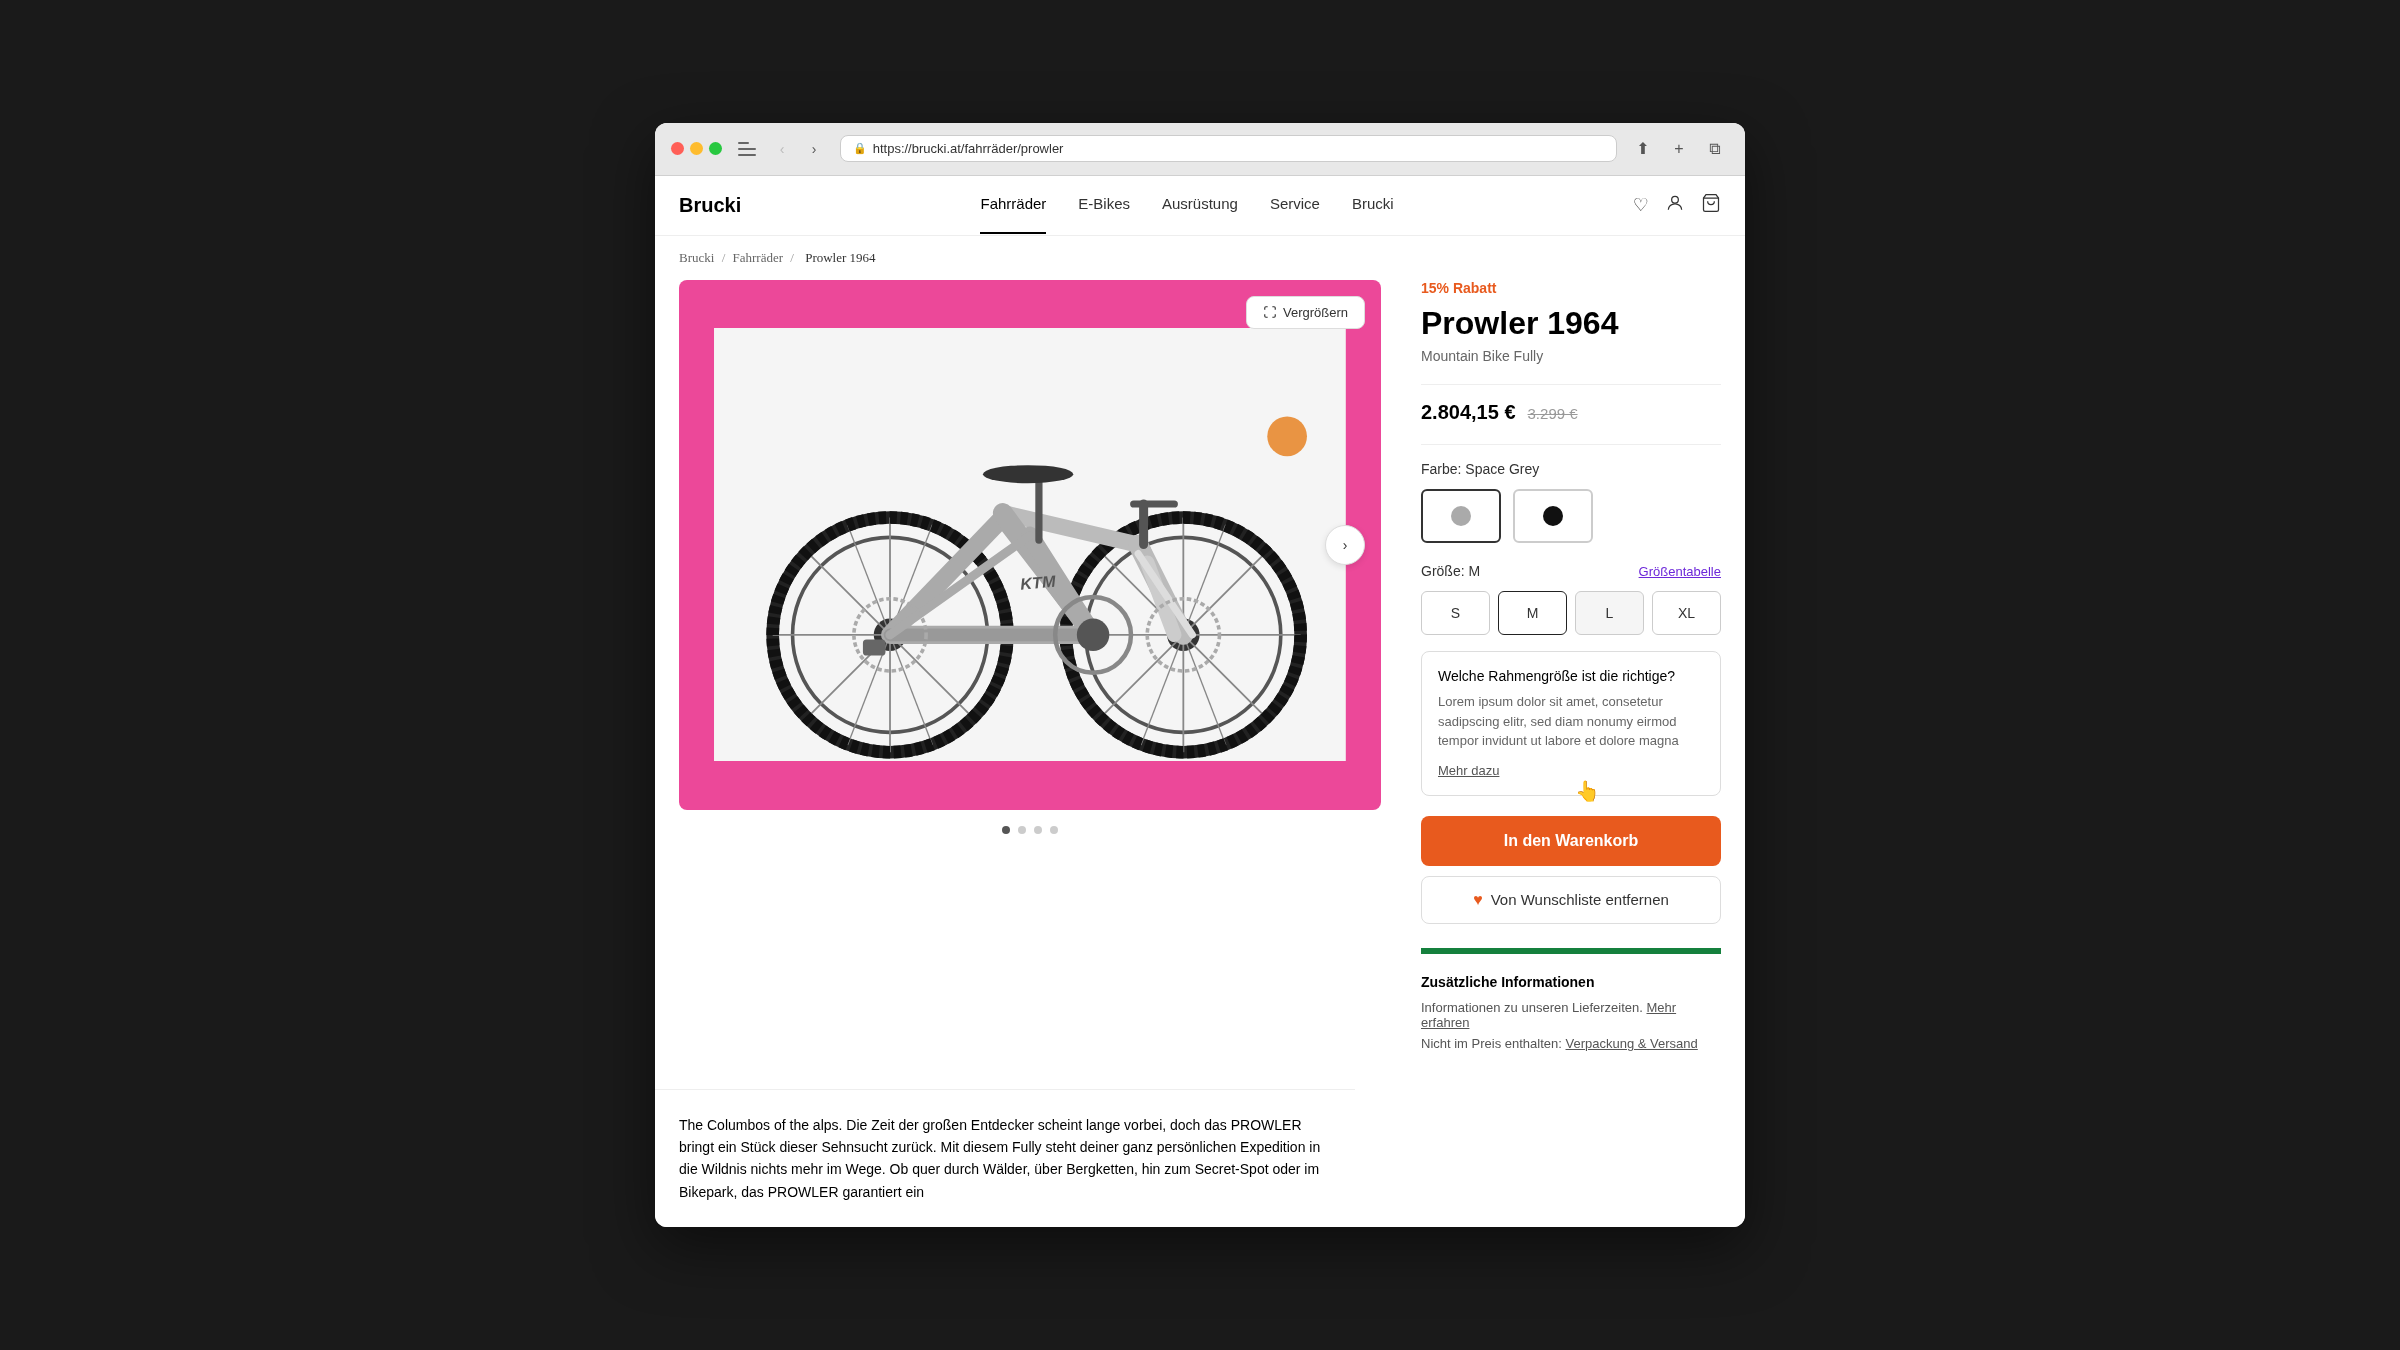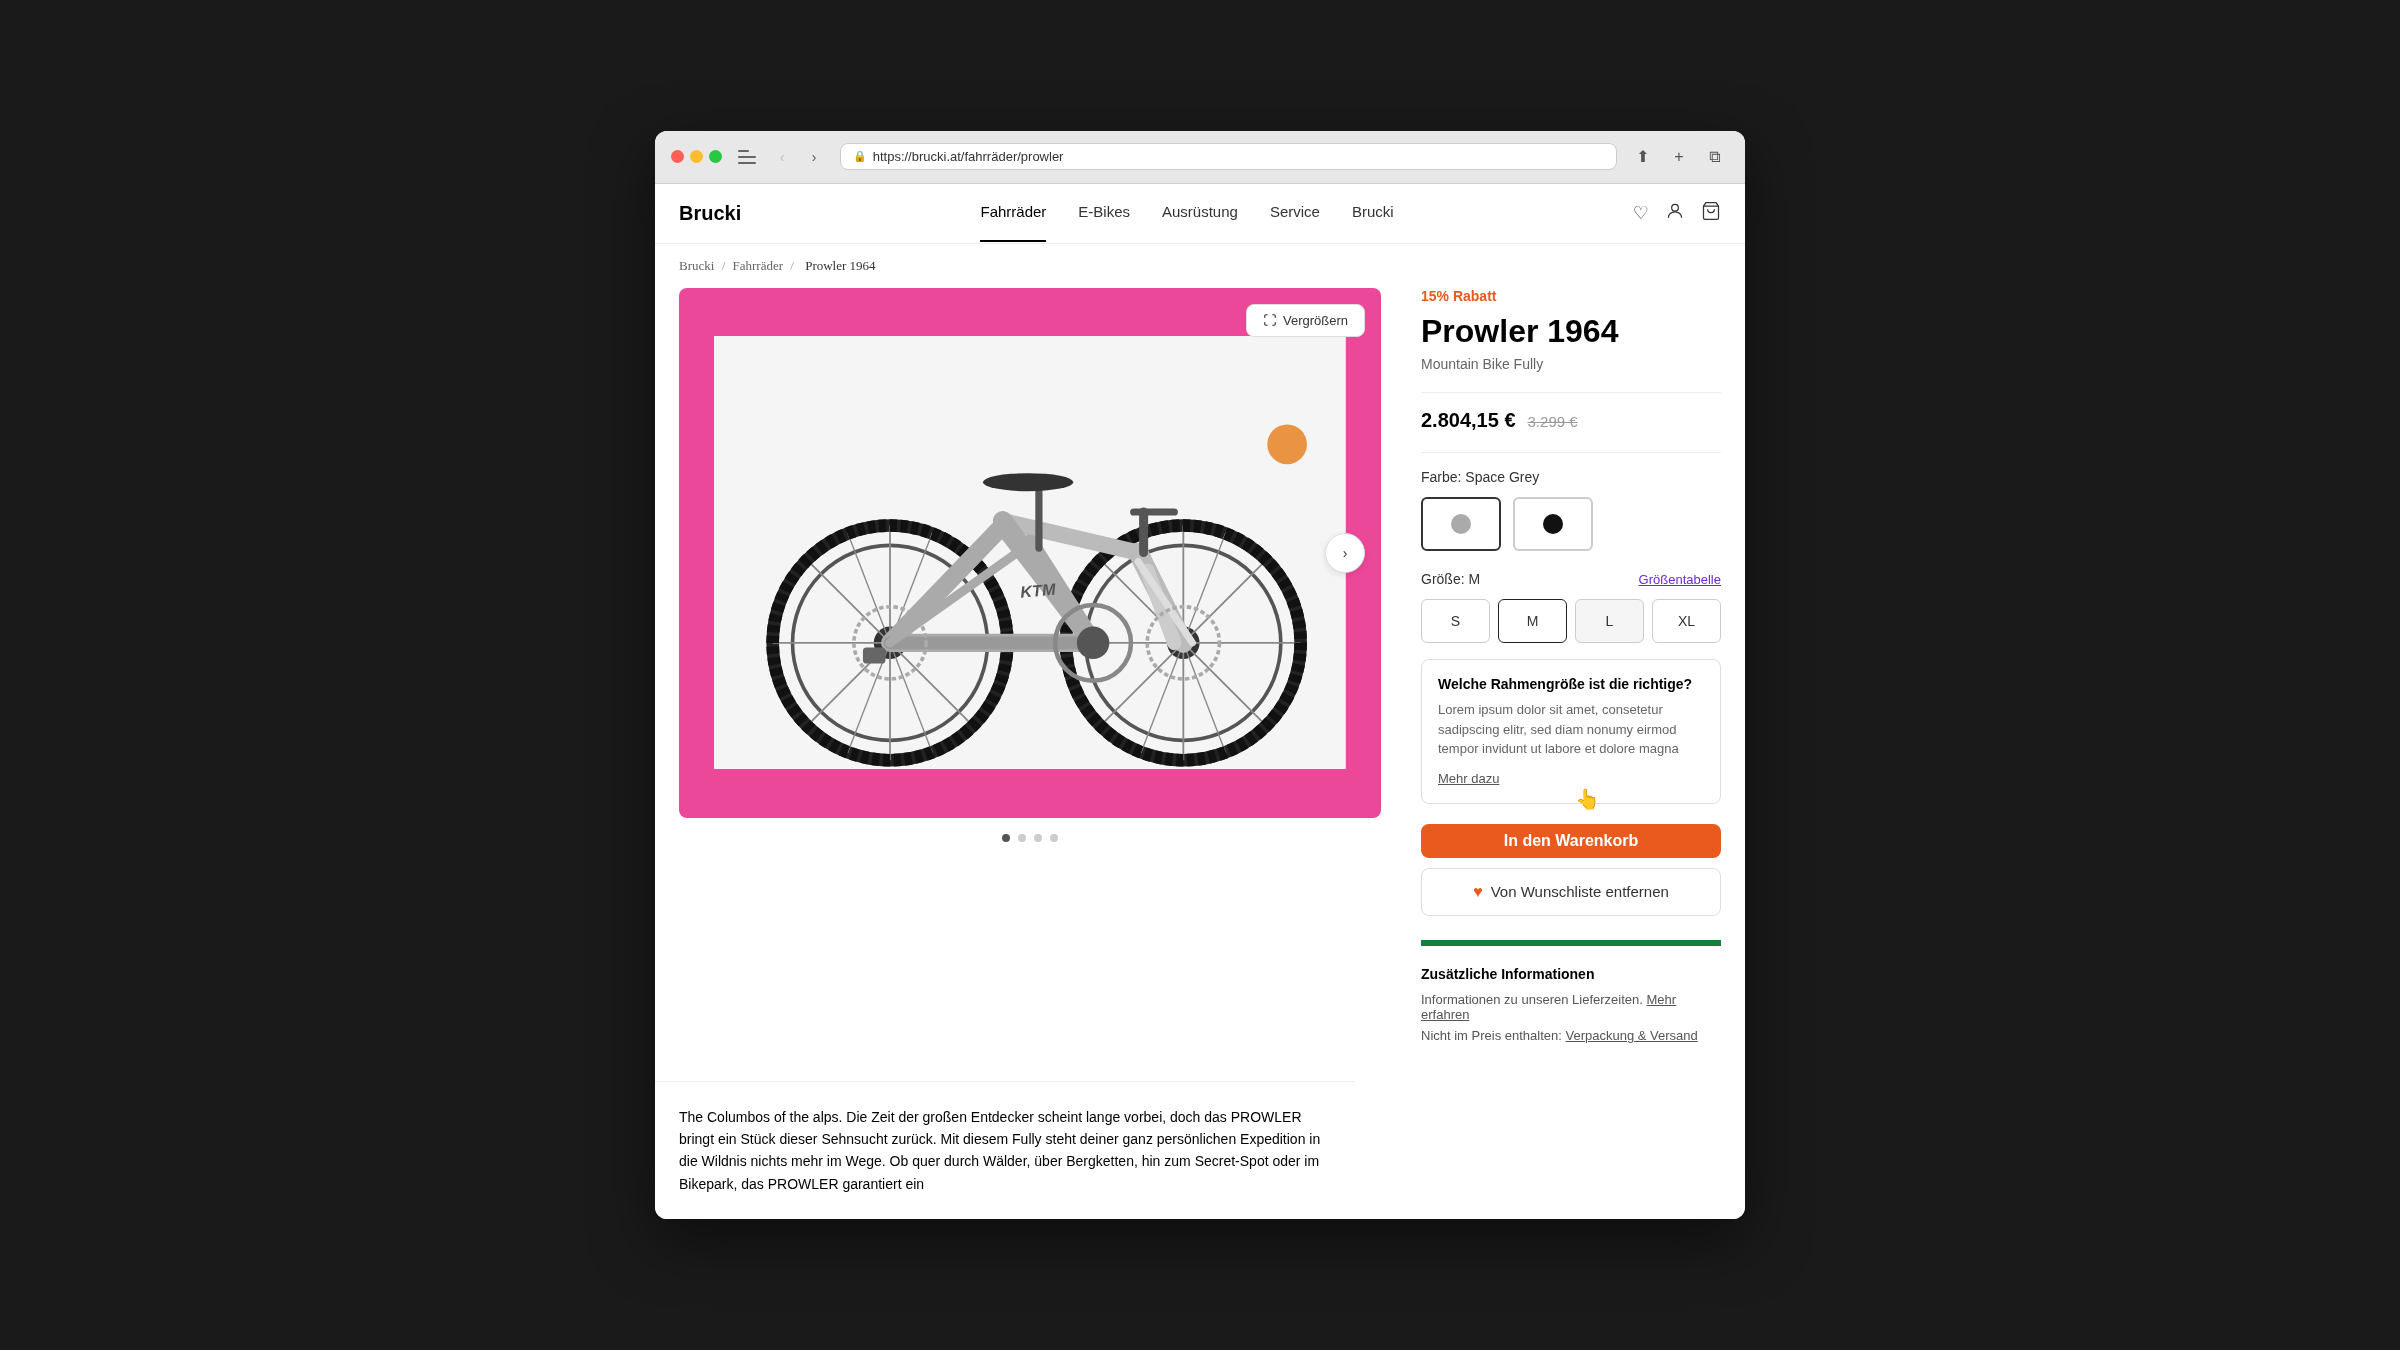--- a/index.html
+++ b/index.html
@@ -315,21 +315,21 @@
     
     .frame-info {
       border: 1.5px solid #ddd;
       border-radius: 8px;
       padding: 16px;
       margin-bottom: 20px;
       position: relative;
     }
     .frame-info-title {
       font-size: 14px;
-      font-weight: 700;
+      font-weight: 400;
       color: #000;
       margin-bottom: 8px;
     }
     .frame-info-text {
       font-size: 13px;
       color: #666;
       line-height: 1.5;
       margin-bottom: 10px;
     }
     .frame-info-link {
@@ -345,21 +345,21 @@
       font-size: 20px;
     }
 
     
     .btn-cart {
       width: 100%;
       background: #e85a1e;
       color: #fff;
       border: none;
       border-radius: 8px;
-      padding: 8px;
+      padding: 16px;
       font-size: 16px;
       font-weight: 600;
       cursor: pointer;
       margin-bottom: 10px;
     }
     .btn-wishlist {
       width: 100%;
       background: #fff;
       color: #333;
       border: 1.5px solid #ddd;

